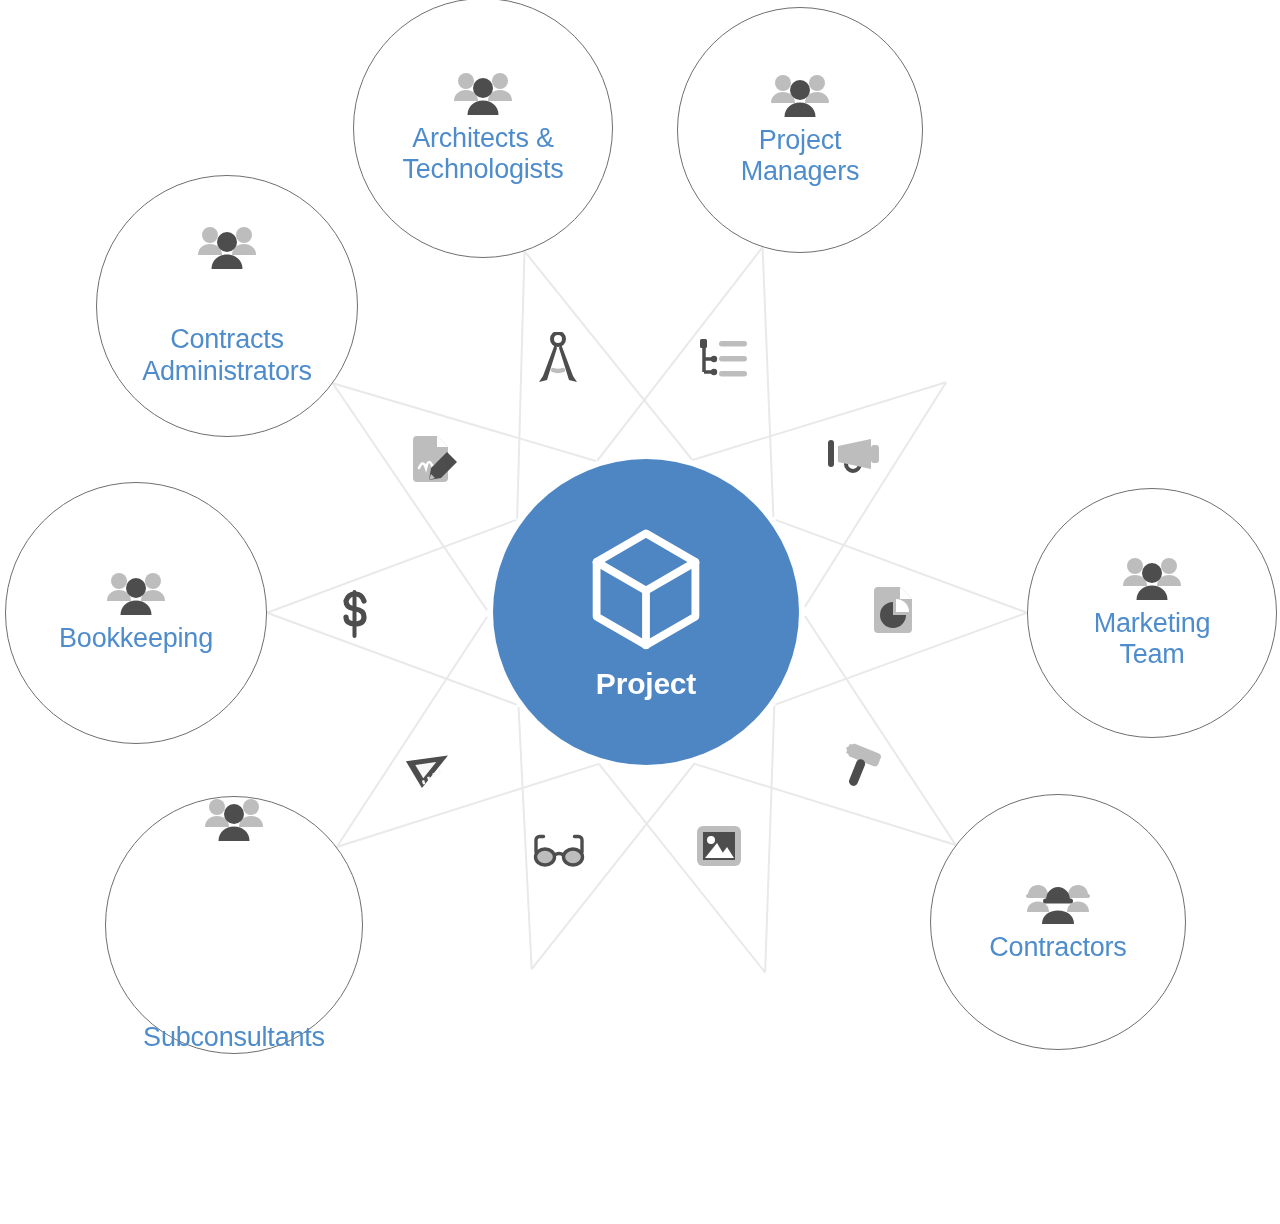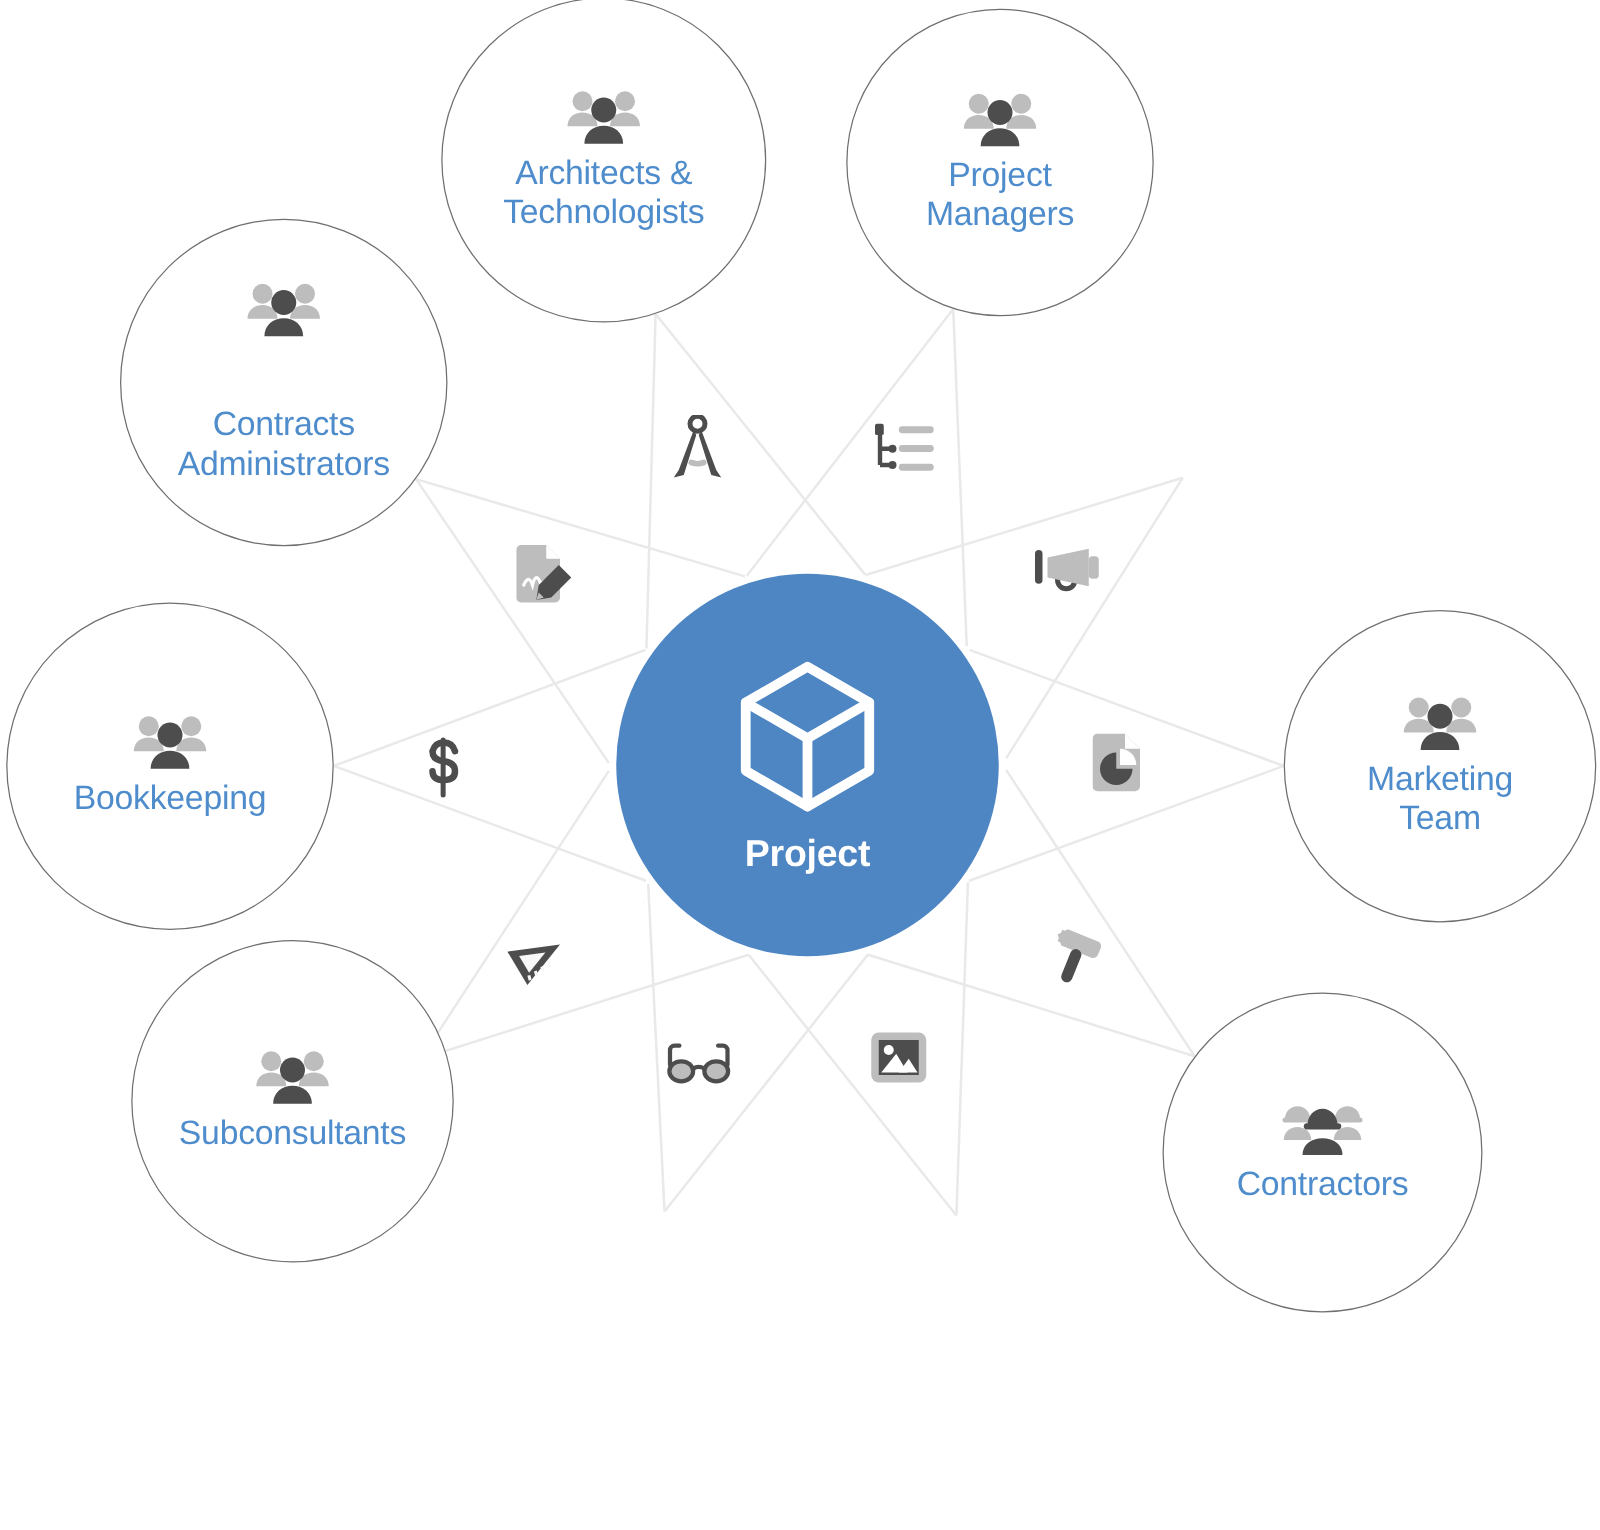--- a/index.html
+++ b/index.html
@@ -135,21 +135,21 @@
       <path d="M3 32c0-6.5 5-10.5 11-10.5S25 25.5 25 32z" fill="#bdbdbd"></path>
       <path d="M44 15c0-6 4.5-10 10-10s10 4 10 10z" fill="#bdbdbd"></path>
       <rect x="42" y="14" width="24" height="4" rx="2" fill="#bdbdbd"></rect>
       <path d="M43 32c0-6.5 5-10.5 11-10.5S65 25.5 65 32z" fill="#bdbdbd"></path>
       <path d="M22 20c0-7.5 5.5-13 12-13s12 5.5 12 13z" fill="#4d4d4d"></path>
       <rect x="19" y="18.5" width="30" height="5" rx="2.5" fill="#4d4d4d"></rect>
       <path d="M18 44c0-8.5 7-13.5 16-13.5S50 35.5 50 44z" fill="#4d4d4d"></path>
     </svg></span>
         <span class="node-label" style="font-size: 27px; text-align: center;">Contractors</span>
       </div>
-      <div class="node" style="left: 105px; top: 752px; width: 258px; height: 258px;">
+      <div class="node" style="left: 105px; top: 796px; width: 258px; height: 258px; justify-content: space-between;">
         <span class="node-icon">
     <svg width="62" height="46" viewBox="0 0 62 46">
       <circle cx="14" cy="10" r="8" fill="#bdbdbd"></circle>
       <path d="M2 30c0-7 5.4-11 12-11s12 4 12 11z" fill="#bdbdbd"></path>
       <circle cx="48" cy="10" r="8" fill="#bdbdbd"></circle>
       <path d="M36 30c0-7 5.4-11 12-11s12 4 12 11z" fill="#bdbdbd"></path>
       <circle cx="31" cy="17" r="10" fill="#4d4d4d"></circle>
       <path d="M15.5 44c0-9 7-14.5 15.5-14.5S46.5 35 46.5 44z" fill="#4d4d4d"></path>
     </svg></span>
         <span class="node-label" style="font-size: 27px;">Subconsultants</span>

